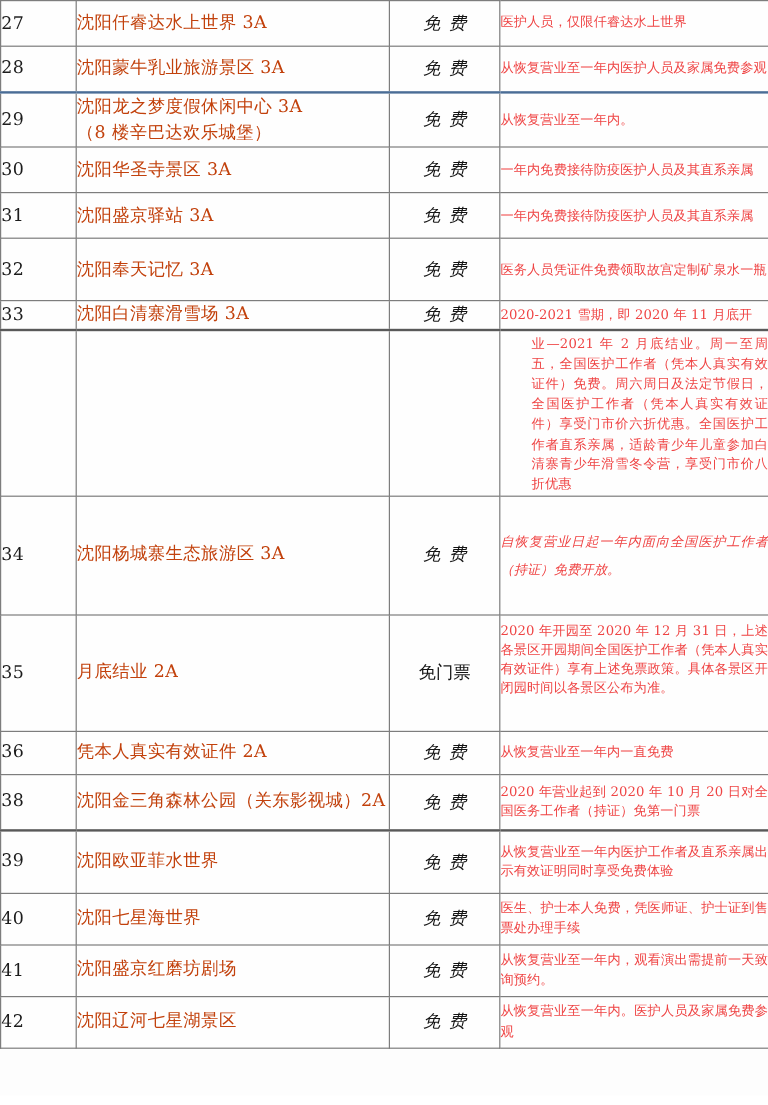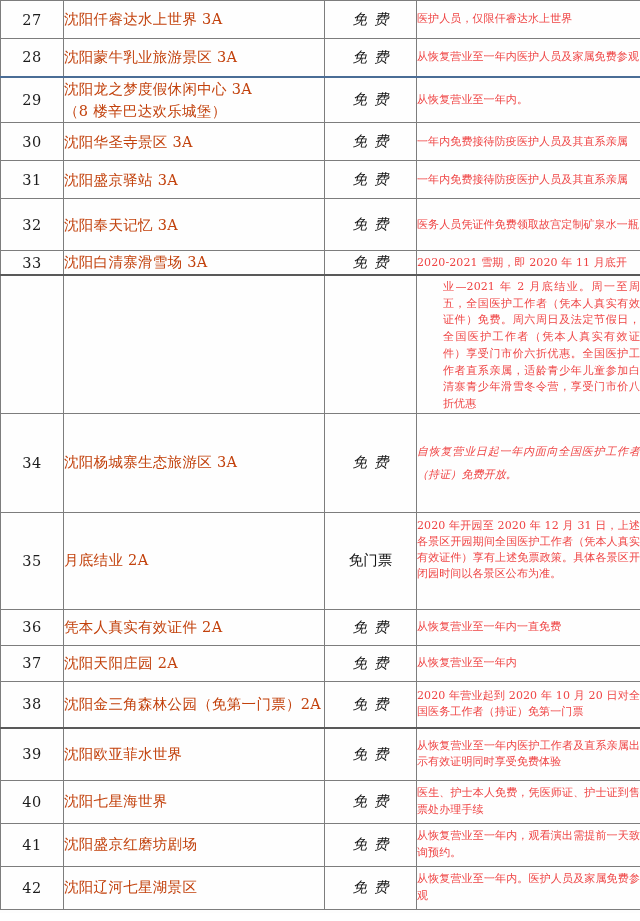--- a/index.html
+++ b/index.html
@@ -34,21 +34,21 @@
     padding: 0;
     background: #fefefe;
   }
   
   col.c-num   { width: 63px; }
   col.c-name  { width: 261px; }
   col.c-price { width: 92px; }
   col.c-desc  { width: 224px; }
 
   .cell-num {
-    text-align: center;
+    text-align: left;
     font-size: 14.5px;
     font-family: "DejaVu Serif", "Liberation Serif", serif;
     color: #1c1c1c;
     letter-spacing: 0.5px;
   }
   .cell-name {
     padding-left: 14px;
     padding-right: 6px;
     font-size: 14.5px;
     line-height: 1.55;
@@ -170,30 +170,24 @@
         <td class="cell-desc" style="vertical-align:top;padding-top:5px">2020 年开园至 2020 年 12 月 31 日，上述各景区开园期间全国医护工作者（凭本人真实有效证件）享有上述免票政策。具体各景区开闭园时间以各景区公布为准。</td>
       </tr>
 
       <tr style="height:36px">
         <td class="cell-num">36</td>
         <td class="cell-name">凭本人真实有效证件 2A</td>
         <td class="cell-price"><span class="sp">免费</span></td>
         <td class="cell-desc">从恢复营业至一年内一直免费</td>
       </tr>
 
-      <tr style="height:36px">
-        <td class="cell-num">37</td>
-        <td class="cell-name">沈阳天阳庄园 2A</td>
-        <td class="cell-price"><span class="sp">免费</span></td>
-        <td class="cell-desc">从恢复营业至一年内</td>
-      </tr>
 
       <tr style="height:47px">
         <td class="cell-num sep-dark-bottom">38</td>
-        <td class="cell-name sep-dark-bottom">沈阳金三角森林公园（免第一门票）2A</td>
+        <td class="cell-name sep-dark-bottom">沈阳金三角森林公园（关东影视城）2A</td>
         <td class="cell-price sep-dark-bottom"><span class="sp">免费</span></td>
         <td class="cell-desc sep-dark-bottom">2020 年营业起到 2020 年 10 月 20 日对全国医务工作者（持证）免第一门票</td>
       </tr>
 
       <tr style="height:52px">
         <td class="cell-num">39</td>
         <td class="cell-name">沈阳欧亚菲水世界</td>
         <td class="cell-price"><span class="sp">免费</span></td>
         <td class="cell-desc">从恢复营业至一年内医护工作者及直系亲属出示有效证明同时享受免费体验</td>
       </tr>

